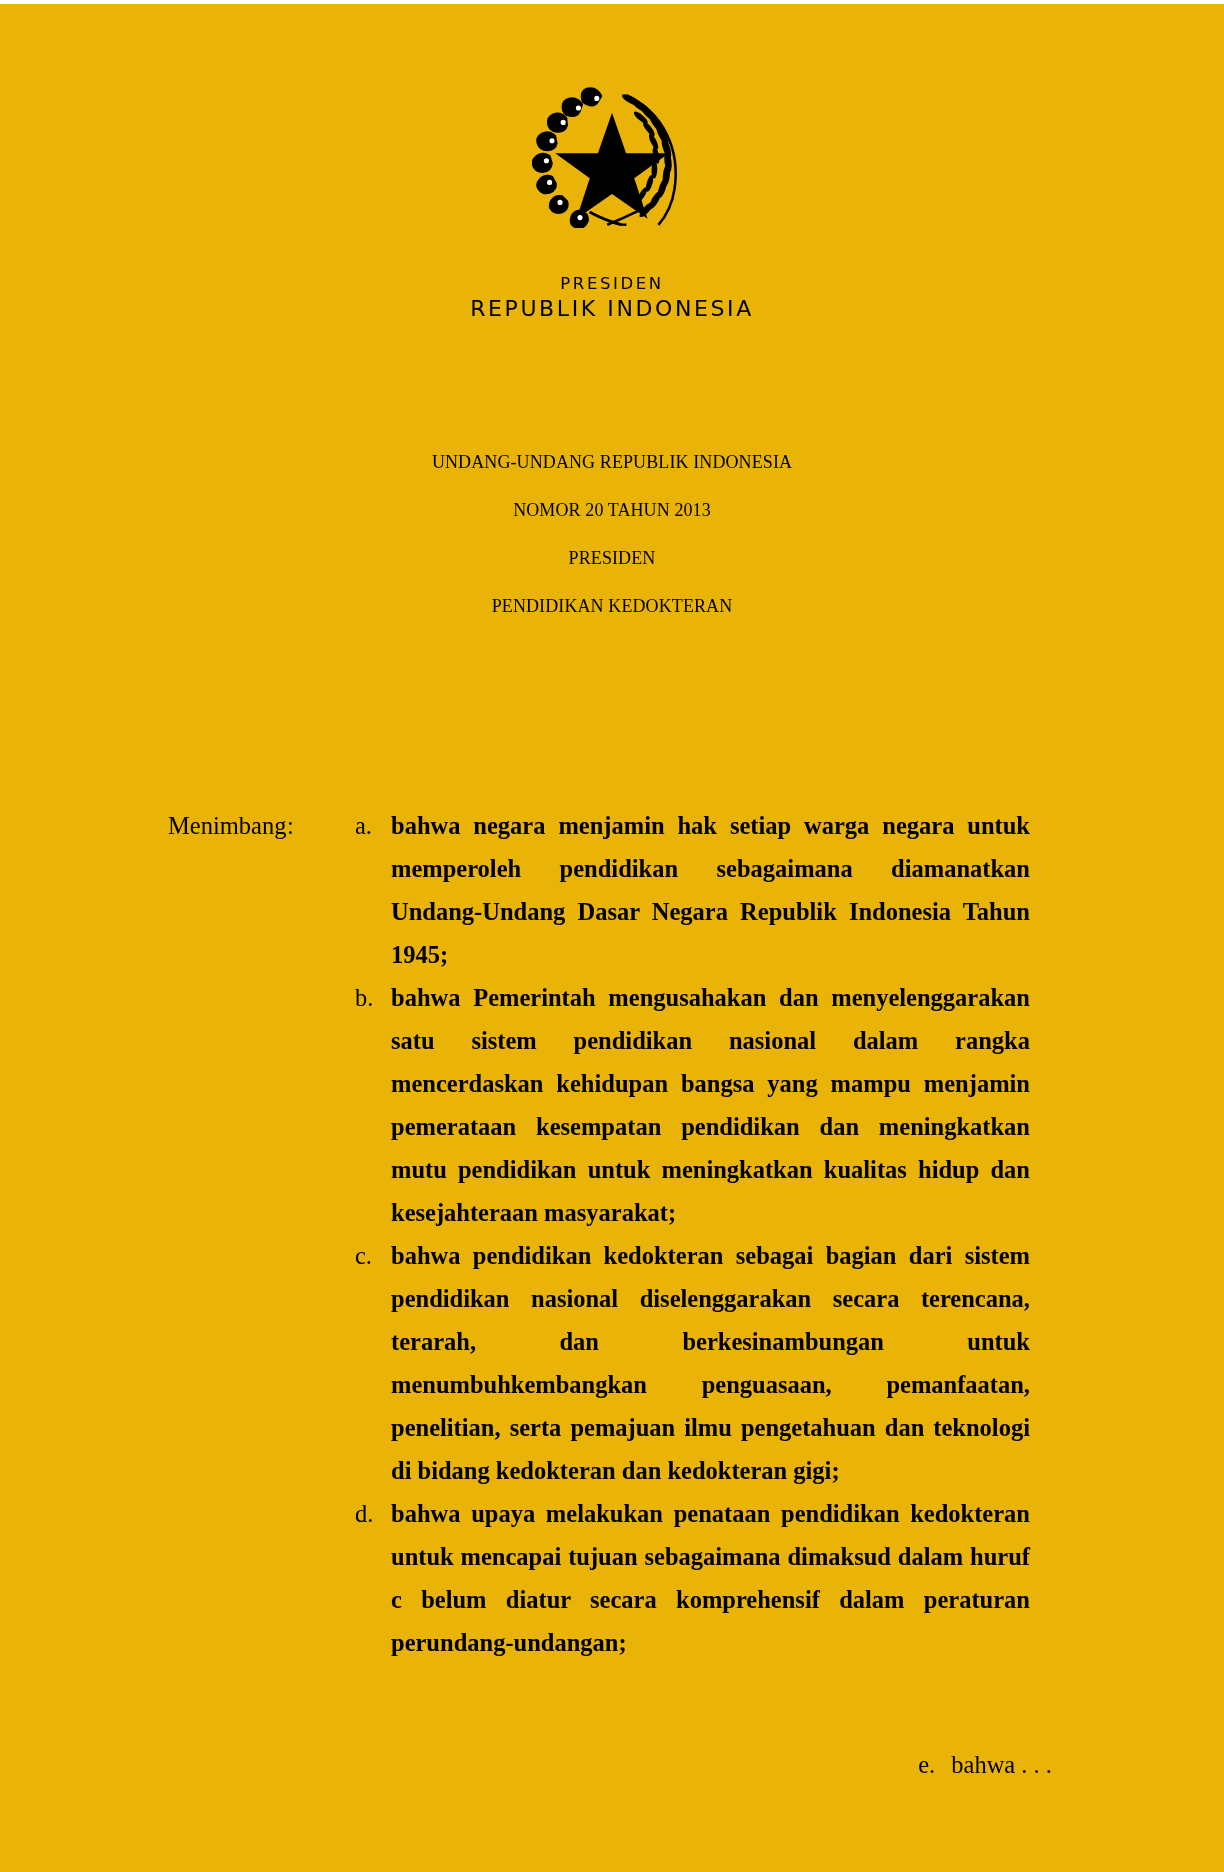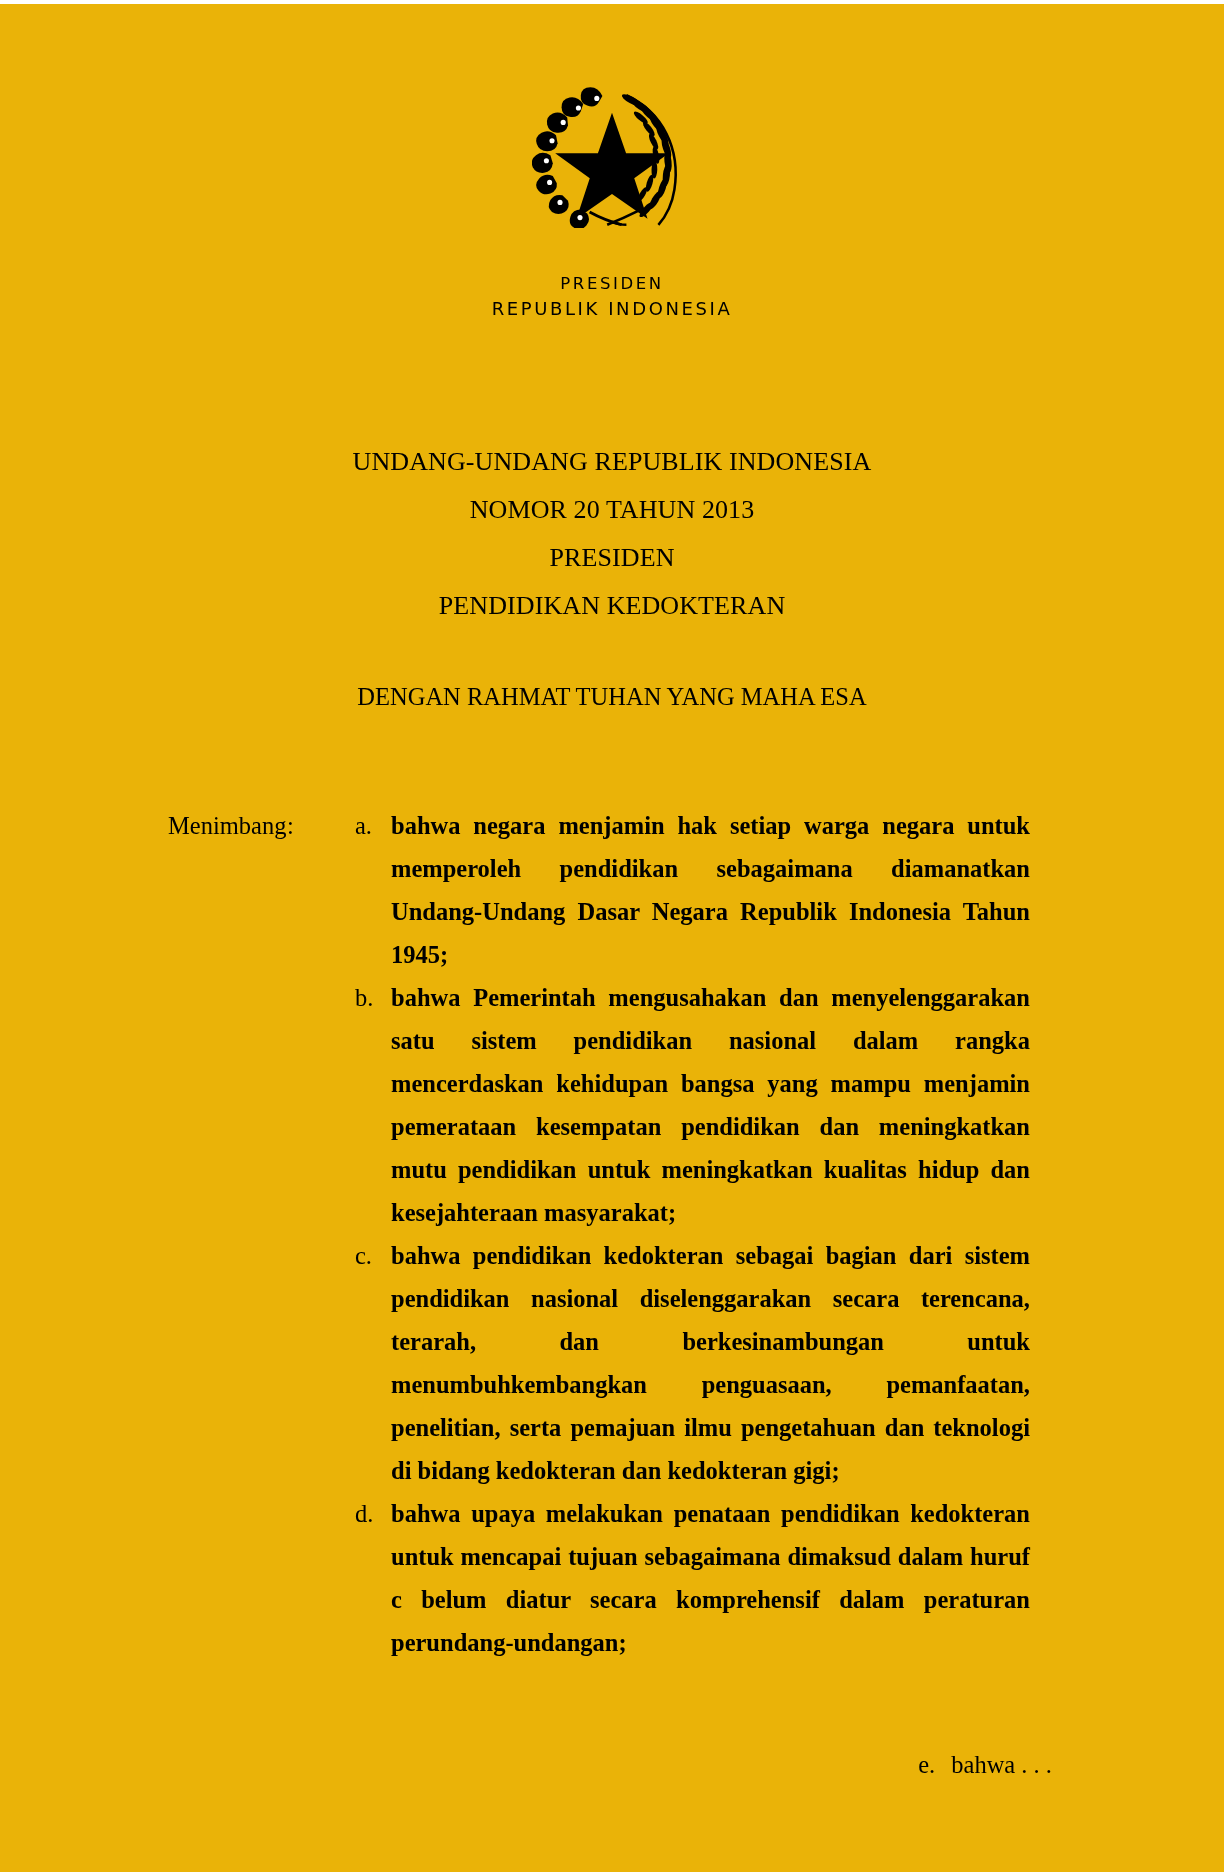--- a/index.html
+++ b/index.html
@@ -47,37 +47,37 @@
     text-align: center;
     font-family: "DejaVu Sans", "Liberation Sans", sans-serif;
   }
   .caption-line1 {
     font-size: 16.5px;
     letter-spacing: 2.6px;
     line-height: 23px;
     white-space: pre;
   }
   .caption-line2 {
-    font-size: 18px;
+    font-size: 22px;
     letter-spacing: 2.6px;
     line-height: 23px;
     white-space: pre;
     margin-top: 2px;
   }
 
   
   .title-block {
     position: absolute;
     top: 434px;
     left: 0;
     right: 0;
     text-align: center;
   }
   .title-line {
-    font-size: 26px;
+    font-size: 18px;
     line-height: 48px;
     letter-spacing: 0.1px;
   }
 
   .invocation-block {
     position: absolute;
     top: 662px;
     left: 0;
     right: 0;
     text-align: center;
@@ -277,21 +277,20 @@
   </div>
 
   <div class="title-block">
     <div class="title-line">UNDANG-UNDANG REPUBLIK INDONESIA</div>
     <div class="title-line">NOMOR 20 TAHUN 2013</div>
     <div class="title-line">PRESIDEN</div>
     <div class="title-line">PENDIDIKAN KEDOKTERAN</div>
   </div>
 
   <div class="invocation-block">
-    <div class="invocation-line">DENGAN RAHMAT TUHAN YANG MAHA ESA</div>
   </div>
 
   <div class="considerations">
     <div class="consider-row">
       <div class="consider-label">Menimbang</div>
       <div class="consider-colon">:</div>
       <div class="consider-items">
 
         <div class="consider-item">
           <div class="item-marker">a.</div>

